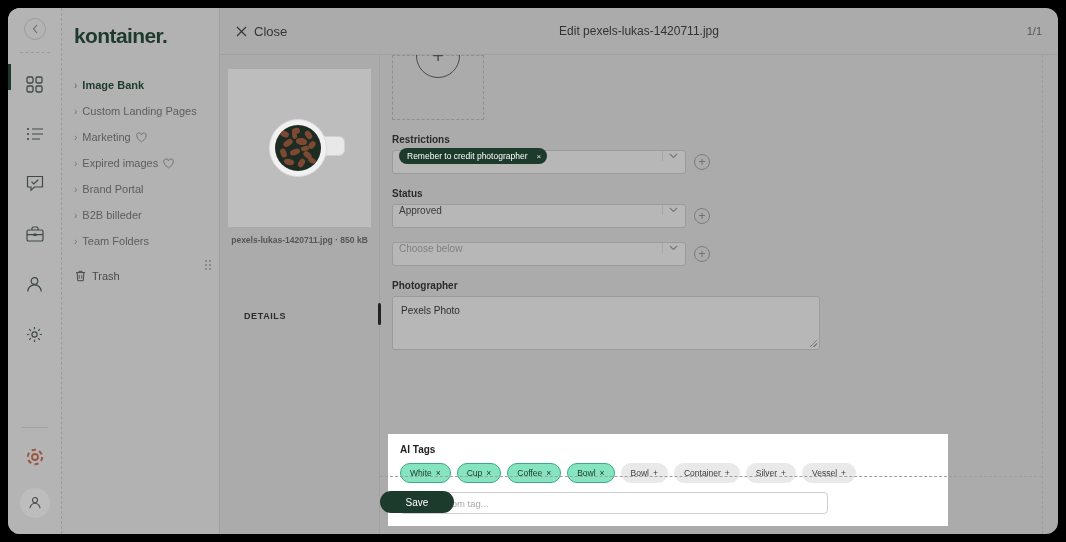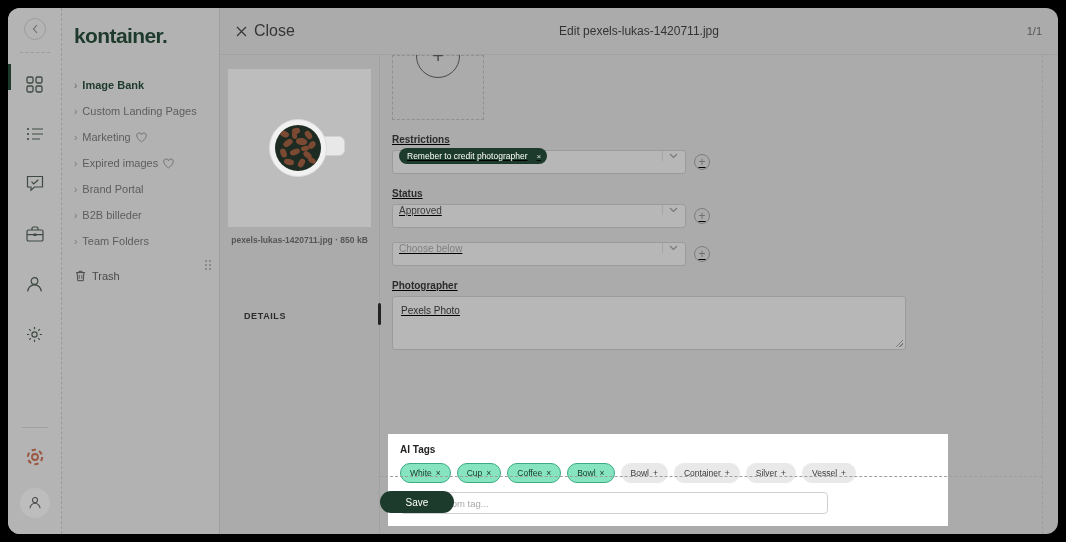--- a/index.html
+++ b/index.html
@@ -95,21 +95,21 @@
   
   .main { flex: 1; height: 100%; display: flex; flex-direction: column; min-width: 0; position: relative; }
 
   .topbar {
     height: 47px; flex-shrink: 0;
     display: flex; align-items: center;
     border-bottom: 1px solid #a1a1a1;
     padding: 0 16px;
     position: relative;
   }
-  .close-btn { display: flex; align-items: center; gap: 7px; font-size: 16px; color: #353535; }
+  .close-btn { display: flex; align-items: center; gap: 7px; font-size: 13px; color: #353535; }
   .topbar-title {
     position: absolute; left: 0; right: 0; text-align: center;
     font-size: 12px; color: #333;
     pointer-events: none;
   }
   .page-count { margin-left: auto; font-size: 11px; color: #555; }
 
   .body-row { flex: 1; display: flex; min-height: 0; }
 
   
@@ -171,21 +171,21 @@
     position: relative;
   }
   .upload-plus {
     position: absolute; left: 50%; top: -22px; transform: translateX(-50%);
     width: 44px; height: 44px; border-radius: 50%;
     border: 1px solid #4a4a4a;
     display: flex; align-items: center; justify-content: center;
     color: #4a4a4a; font-size: 20px; background: transparent;
   }
 
-  .field { padding: 0 0 0 12px; margin-top: 14px; text-decoration: underline; }
+  .field { padding: 0 0 0 12px; margin-top: 14px; }
   .field-label { font-size: 10px; font-weight: 700; color: #2b2b2b; margin-bottom: 5px; }
   .control-row { display: flex; align-items: center; gap: 8px; }
   .select {
     width: 294px; height: 24px;
     background: #b7b7b7; border: 1px solid #9b9b9b; border-radius: 3px;
     display: flex; align-items: center; padding: 0 0 12px 6px;
     font-size: 10px; color: #3a3a3a;
     position: relative;
   }
   .select .placeholder { color: #808080; }
@@ -200,21 +200,21 @@
     display: inline-flex; align-items: center; gap: 9px;
   }
   .chip-dark .x { font-size: 8px; opacity: .85; }
   .plus-circle {
     width: 16px; height: 16px; border-radius: 50%;
     border: 1px solid #7d7d7d; color: #6f6f6f;
     display: flex; align-items: center; justify-content: center;
     font-size: 12px; line-height: 1; flex-shrink: 0;
   }
   .textarea {
-    width: 514px; height: 54px;
+    width: 428px; height: 54px;
     background: #b7b7b7; border: 1px solid #9b9b9b; border-radius: 3px;
     font-size: 10px; color: #2e2e2e; padding: 8px;
     position: relative;
   }
   .resize-grip {
     position: absolute; right: 2px; bottom: 2px;
     width: 7px; height: 7px;
     background:
       linear-gradient(135deg, transparent 45%, #7d7d7d 45%, #7d7d7d 55%, transparent 55%),
       linear-gradient(135deg, transparent 70%, #7d7d7d 70%, #7d7d7d 80%, transparent 80%);

